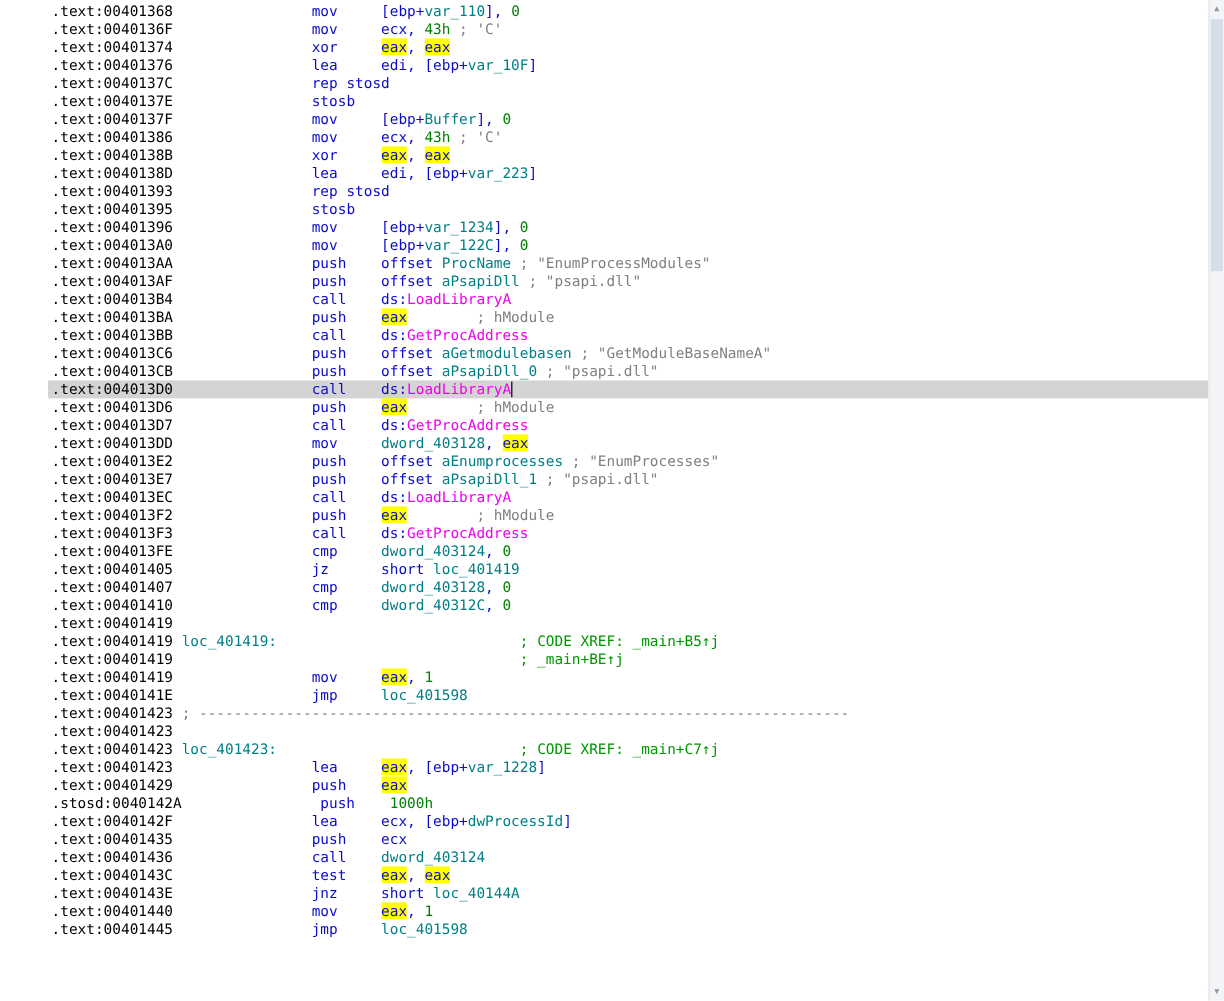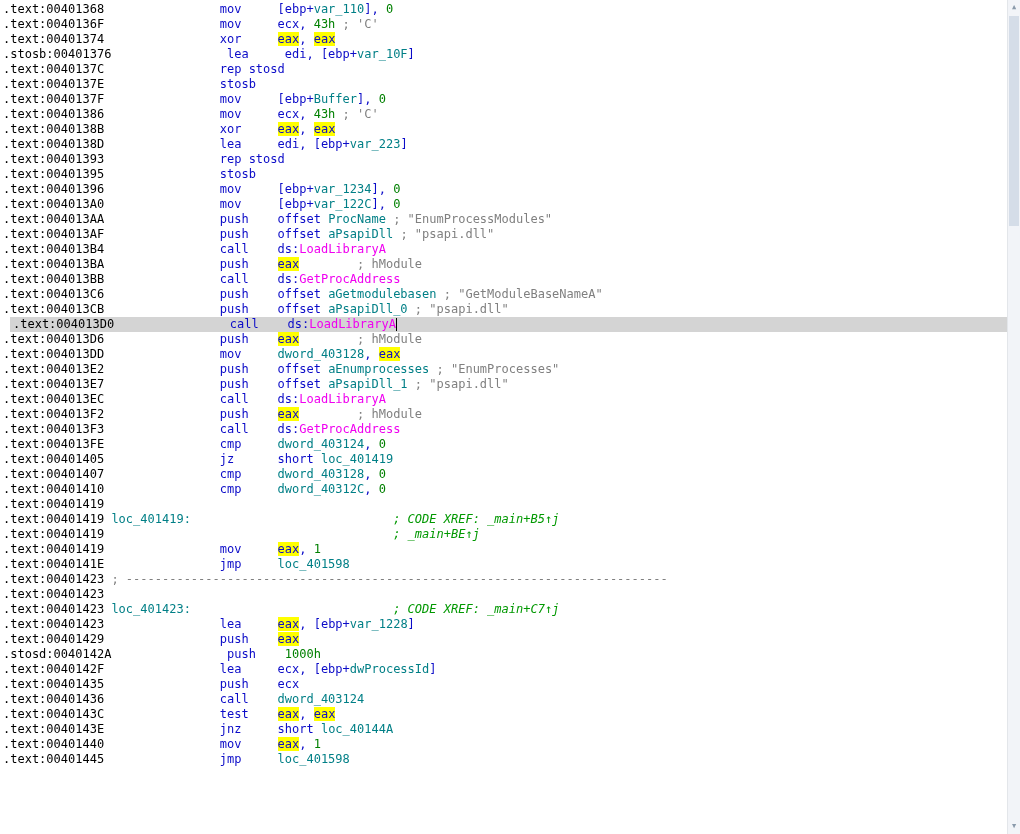--- a/index.html
+++ b/index.html
@@ -3,30 +3,30 @@
 <meta charset="utf-8">
 <style>
   * { margin:0; padding:0; box-sizing:border-box; }
   html,body { width:1020px; height:834px; overflow:hidden; background:#ffffff; }
   .ida {
     display:flex; width:1020px; height:834px;
     font-family:"DejaVu Sans Mono","Liberation Mono",monospace;
     font-size:12px; line-height:15px;
     background:var(--background,#fff);
   }
-  .listing { flex:1; padding-top:2px; overflow:hidden; }
+  .listing { flex:1; padding-top:2px; overflow:hidden;padding-left:40px; }
   .line { height:15px; white-space:pre; padding-left:3px; }
-  .line.selected { background:var(--selected_bg,#d4d4d4);margin-left:10px; }
+  .line.selected { background:var(--selected_bg,#d4d4d4); }
   .a { color:var(--address,#000); }
   .b { color:var(--code,#0000cc); }
   .g { color:var(--number,#008000); }
   .t { color:var(--name,#008080); }
   .i { color:var(--import,#ff00ff); }
   .c { color:var(--comment,#808080); }
-  .x { color:var(--xref,#009800);font-style:italic; }
+  .x { color:var(--xref,#009800); }
   .h { background:var(--highlight_bg,#ffff00); color:var(--code,#0000cc);margin-top:44px; }
   .cursor { display:inline-block; width:1px; height:13px; background:#000; vertical-align:text-bottom; }
   .scrollbar {
     width:13px; position:relative;
     background:var(--sb_track,#f2f4f8); border-left:1px solid #e3e6ea;
   }
   .sb-btn {
     height:15px; display:flex; align-items:center; justify-content:center;
     font-size:7px; color:var(--sb_arrow,#8a9aab); user-select:none;
   }
@@ -34,40 +34,41 @@
   .sb-thumb { position:absolute; left:1px; right:1px; top:16px; height:210px; background:var(--sb_thumb,#d5dde8); }
 </style>
 </head>
 <body>
 
 <div class="ida">
   <div class="listing" id="listing">
       <div class="line"><span class="a">.text:00401368</span><span class="b">                mov     </span><span class="b">[ebp+</span><span class="t">var_110</span><span class="b">], </span><span class="g">0</span></div>
       <div class="line"><span class="a">.text:0040136F</span><span class="b">                mov     </span><span class="b">ecx, </span><span class="g">43h</span><span class="b"> </span><span class="c">; 'C'</span></div>
       <div class="line"><span class="a">.text:00401374</span><span class="b">                xor     </span><span class="h">eax</span><span class="b">, </span><span class="h">eax</span></div>
-      <div class="line"><span class="a">.stosb:00401376</span><span class="b">                lea     </span><span class="b">edi, [ebp+</span><span class="t">var_10F</span><span class="b">]</span></div>
+      <div class="line"><span class="a">.text:00401376</span><span class="b">                lea     </span><span class="b">edi, [ebp+</span><span class="t">var_10F</span><span class="b">]</span></div>
       <div class="line"><span class="a">.text:0040137C</span><span class="b">                rep stosd</span></div>
       <div class="line"><span class="a">.text:0040137E</span><span class="b">                stosb</span></div>
       <div class="line"><span class="a">.text:0040137F</span><span class="b">                mov     </span><span class="b">[ebp+</span><span class="t">Buffer</span><span class="b">], </span><span class="g">0</span></div>
       <div class="line"><span class="a">.text:00401386</span><span class="b">                mov     </span><span class="b">ecx, </span><span class="g">43h</span><span class="b"> </span><span class="c">; 'C'</span></div>
       <div class="line"><span class="a">.text:0040138B</span><span class="b">                xor     </span><span class="h">eax</span><span class="b">, </span><span class="h">eax</span></div>
       <div class="line"><span class="a">.text:0040138D</span><span class="b">                lea     </span><span class="b">edi, [ebp+</span><span class="t">var_223</span><span class="b">]</span></div>
       <div class="line"><span class="a">.text:00401393</span><span class="b">                rep stosd</span></div>
       <div class="line"><span class="a">.text:00401395</span><span class="b">                stosb</span></div>
       <div class="line"><span class="a">.text:00401396</span><span class="b">                mov     </span><span class="b">[ebp+</span><span class="t">var_1234</span><span class="b">], </span><span class="g">0</span></div>
       <div class="line"><span class="a">.text:004013A0</span><span class="b">                mov     </span><span class="b">[ebp+</span><span class="t">var_122C</span><span class="b">], </span><span class="g">0</span></div>
       <div class="line"><span class="a">.text:004013AA</span><span class="b">                push    </span><span class="b">offset </span><span class="t">ProcName</span><span class="b"> </span><span class="c">; "EnumProcessModules"</span></div>
       <div class="line"><span class="a">.text:004013AF</span><span class="b">                push    </span><span class="b">offset </span><span class="t">aPsapiDll</span><span class="b"> </span><span class="c">; "psapi.dll"</span></div>
       <div class="line"><span class="a">.text:004013B4</span><span class="b">                call    </span><span class="b">ds:</span><span class="i">LoadLibraryA</span></div>
       <div class="line"><span class="a">.text:004013BA</span><span class="b">                push    </span><span class="h">eax</span><span class="b">        </span><span class="c">; hModule</span></div>
       <div class="line"><span class="a">.text:004013BB</span><span class="b">                call    </span><span class="b">ds:</span><span class="i">GetProcAddress</span></div>
       <div class="line"><span class="a">.text:004013C6</span><span class="b">                push    </span><span class="b">offset </span><span class="t">aGetmodulebasen</span><span class="b"> </span><span class="c">; "GetModuleBaseNameA"</span></div>
       <div class="line"><span class="a">.text:004013CB</span><span class="b">                push    </span><span class="b">offset </span><span class="t">aPsapiDll_0</span><span class="b"> </span><span class="c">; "psapi.dll"</span></div>
       <div class="line selected"><span class="a">.text:004013D0</span><span class="b">                call    </span><span class="b">ds:</span><span class="i">LoadLibraryA</span><span class="cursor"></span></div>
       <div class="line"><span class="a">.text:004013D6</span><span class="b">                push    </span><span class="h">eax</span><span class="b">        </span><span class="c">; hModule</span></div>
+      <div class="line"><span class="a">.text:004013D7</span><span class="b">                call    </span><span class="b">ds:</span><span class="i">GetProcAddress</span></div>
       <div class="line"><span class="a">.text:004013DD</span><span class="b">                mov     </span><span class="t">dword_403128</span><span class="b">, </span><span class="h">eax</span></div>
       <div class="line"><span class="a">.text:004013E2</span><span class="b">                push    </span><span class="b">offset </span><span class="t">aEnumprocesses</span><span class="b"> </span><span class="c">; "EnumProcesses"</span></div>
       <div class="line"><span class="a">.text:004013E7</span><span class="b">                push    </span><span class="b">offset </span><span class="t">aPsapiDll_1</span><span class="b"> </span><span class="c">; "psapi.dll"</span></div>
       <div class="line"><span class="a">.text:004013EC</span><span class="b">                call    </span><span class="b">ds:</span><span class="i">LoadLibraryA</span></div>
       <div class="line"><span class="a">.text:004013F2</span><span class="b">                push    </span><span class="h">eax</span><span class="b">        </span><span class="c">; hModule</span></div>
       <div class="line"><span class="a">.text:004013F3</span><span class="b">                call    </span><span class="b">ds:</span><span class="i">GetProcAddress</span></div>
       <div class="line"><span class="a">.text:004013FE</span><span class="b">                cmp     </span><span class="t">dword_403124</span><span class="b">, </span><span class="g">0</span></div>
       <div class="line"><span class="a">.text:00401405</span><span class="b">                jz      </span><span class="b">short </span><span class="t">loc_401419</span></div>
       <div class="line"><span class="a">.text:00401407</span><span class="b">                cmp     </span><span class="t">dword_403128</span><span class="b">, </span><span class="g">0</span></div>
       <div class="line"><span class="a">.text:00401410</span><span class="b">                cmp     </span><span class="t">dword_40312C</span><span class="b">, </span><span class="g">0</span></div>

